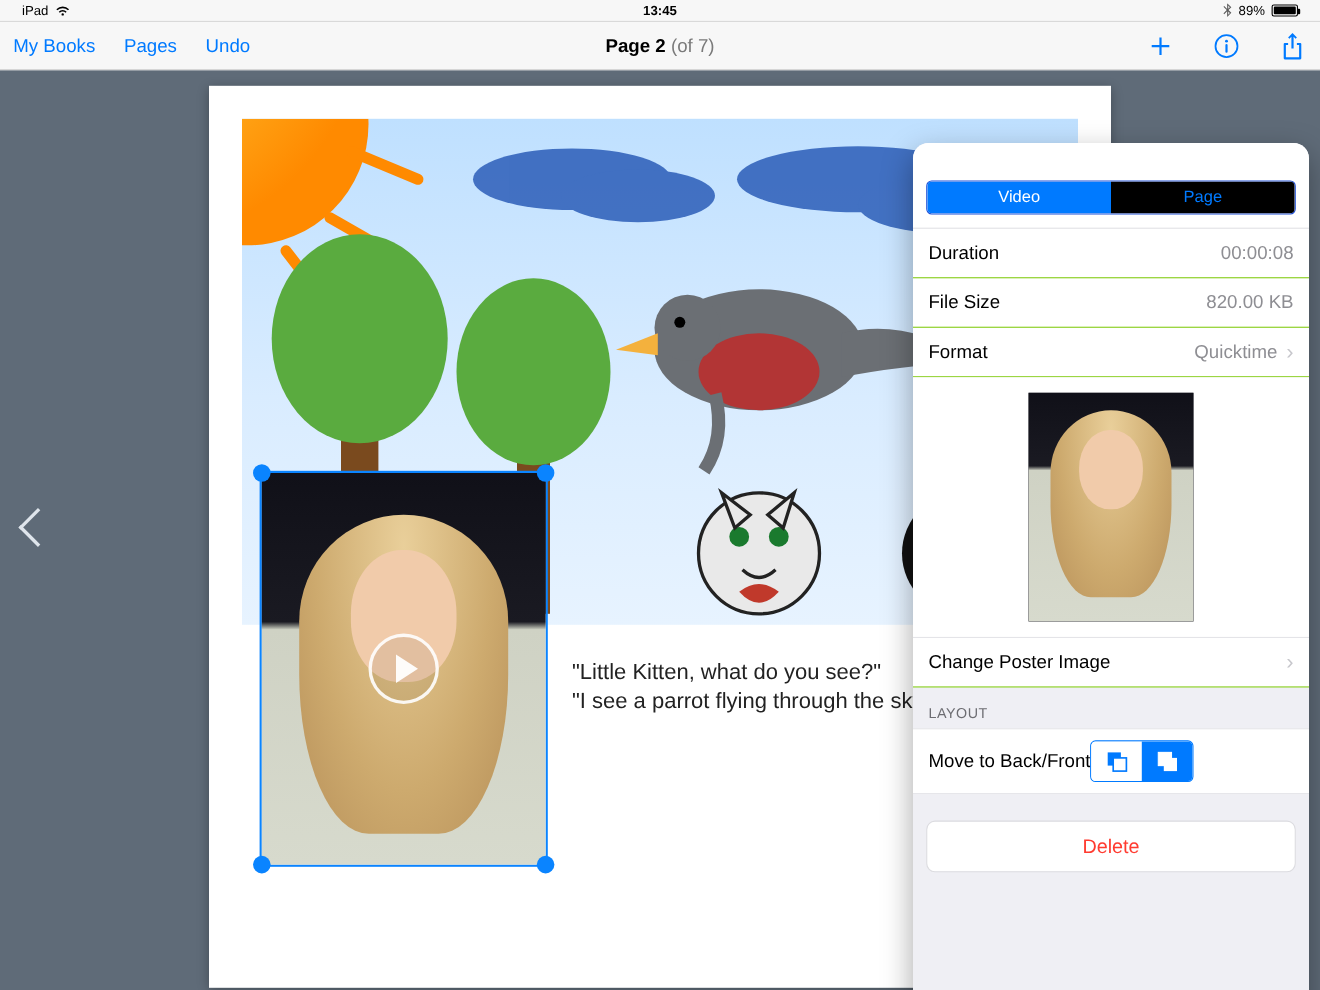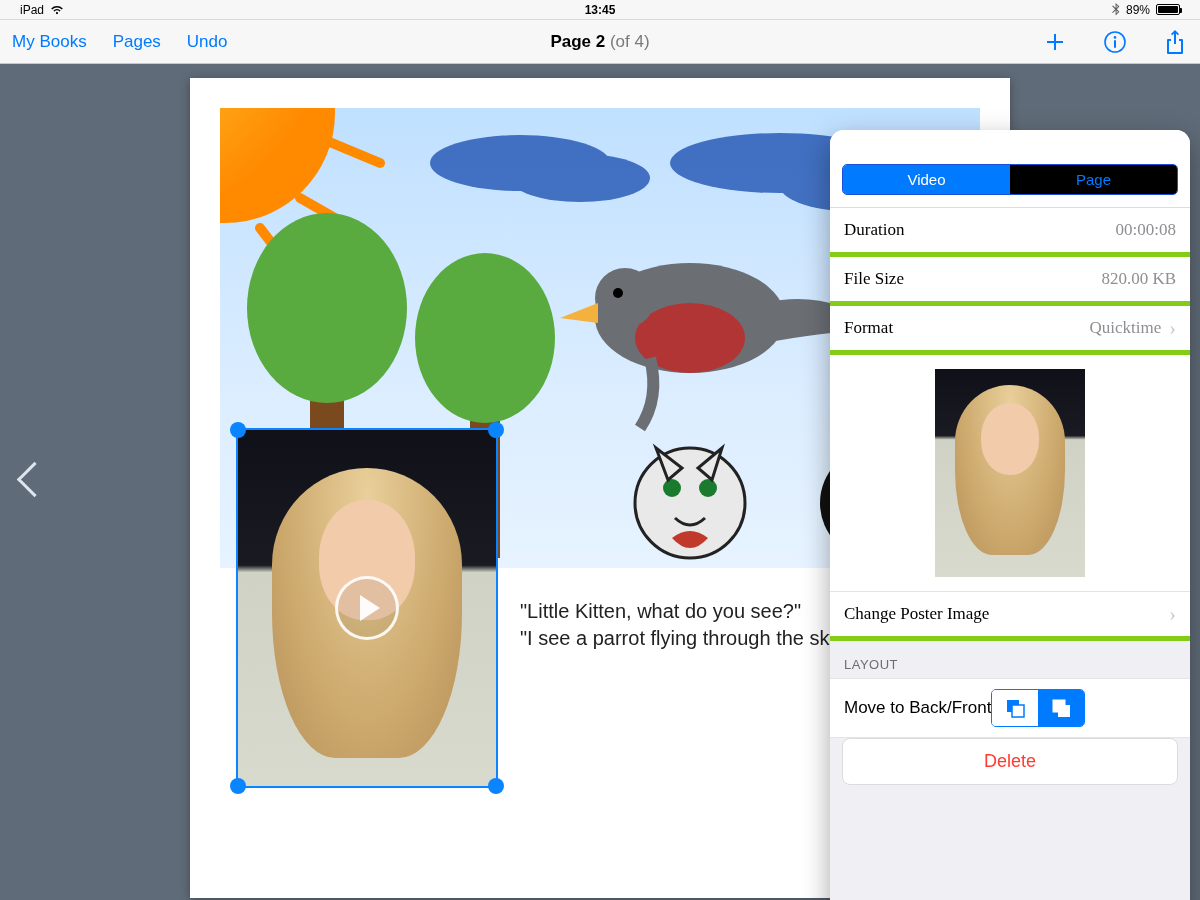--- a/index.html
+++ b/index.html
@@ -103,21 +103,21 @@
     display: flex; border: 1px solid #1d4ed8; border-radius: 5px; overflow: hidden;
     font-size: 15px;
     margin-top: 24px;
   }
   .seg div { flex: 1; text-align: center; padding: 6px 0; cursor: pointer; }
   .seg .on { background: #007aff; color: #fff; }
   .seg .off { background: #000000; color: #007aff; }
   .list { background: #fff; }
   .row {
     display: flex; align-items: flex-end; justify-content: space-between;
-    padding: 12px 14px; font-size: 17px; color: #000; border-bottom: 5px solid #84cc16; font-family: Liberation Serif, serif;
+    padding: 12px 14px; font-size: 17px; color: #000; border-bottom: 1px solid #84cc16;
   }
   .row .val { color: #8e8e93; display: flex; align-items: center; gap: 8px; }
   .chev { color: #c7c7cc; font-size: 20px; line-height: 1; }
   .poster-wrap { background: #fff; padding: 14px 0; display: flex; justify-content: center; border-bottom: 1px solid #e4e4e8; }
   .poster {
     width: 150px; height: 208px; background: #101018; position: relative; overflow: hidden;
   }
   .poster .ph {
     position: absolute; inset: 0;
     background: linear-gradient(180deg, #101018 0%, #1a1a22 32%, #cfd2c4 34%, #d7dacd 100%);
@@ -134,21 +134,21 @@
   .section-label { font-size: 13px; color: #6d6d72; padding: 16px 14px 6px; text-transform: uppercase; letter-spacing: .5px; }
   .layout-row {
     background: #fff; display: flex; align-items: center; justify-content: flex-start;
     padding: 10px 14px; border-top: 1px solid #e4e4e8; border-bottom: 1px solid #e4e4e8;
     font-size: 17px;
   }
   .order-toggle { display: flex; border: 1px solid #007aff; border-radius: 5px; overflow: hidden; }
   .order-toggle div { width: 46px; height: 36px; display: flex; align-items: center; justify-content: center; cursor: pointer; }
   .order-toggle .a { background: #fff; }
   .order-toggle .b { background: #007aff; }
-  .delete-wrap { padding: 0 12px; }
+  .delete-wrap { padding: 24px 12px; }
   .delete-btn {
     background: #fff; border: 1px solid #dcdce0; border-radius: 8px;
     text-align: center; padding: 12px 0; color: #ff3b30; font-size: 18px; cursor: pointer;
   }
 </style>
 </head>
 <body>
 
 <div class="statusbar">
   <div class="left">
@@ -175,21 +175,21 @@
   </div>
 </div>
 
 <div class="toolbar">
   <div class="tleft">
     <span>My Books</span>
     <span>Pages</span>
     <span>Undo</span>
   </div>
   <div class="tcenter">
-    <b>Page 2</b><span style="color:#7a7a7a"> (of 4)</span>
+    <b>Page 2</b><span style="color:#7a7a7a"> (of 7)</span>
   </div>
   <div class="tright">
     <span class="icon">
       <svg width="24" height="24" viewBox="0 0 24 24">
           <path d="M11 4h2v16h-2zM4 11h16v2H4z" fill="#007aff"></path>
         </svg>
     </span>
     <span class="icon">
       <svg width="24" height="24" viewBox="0 0 24 24">
           <circle cx="12" cy="12" r="10" fill="none" stroke="#007aff" stroke-width="1.6"></circle>

